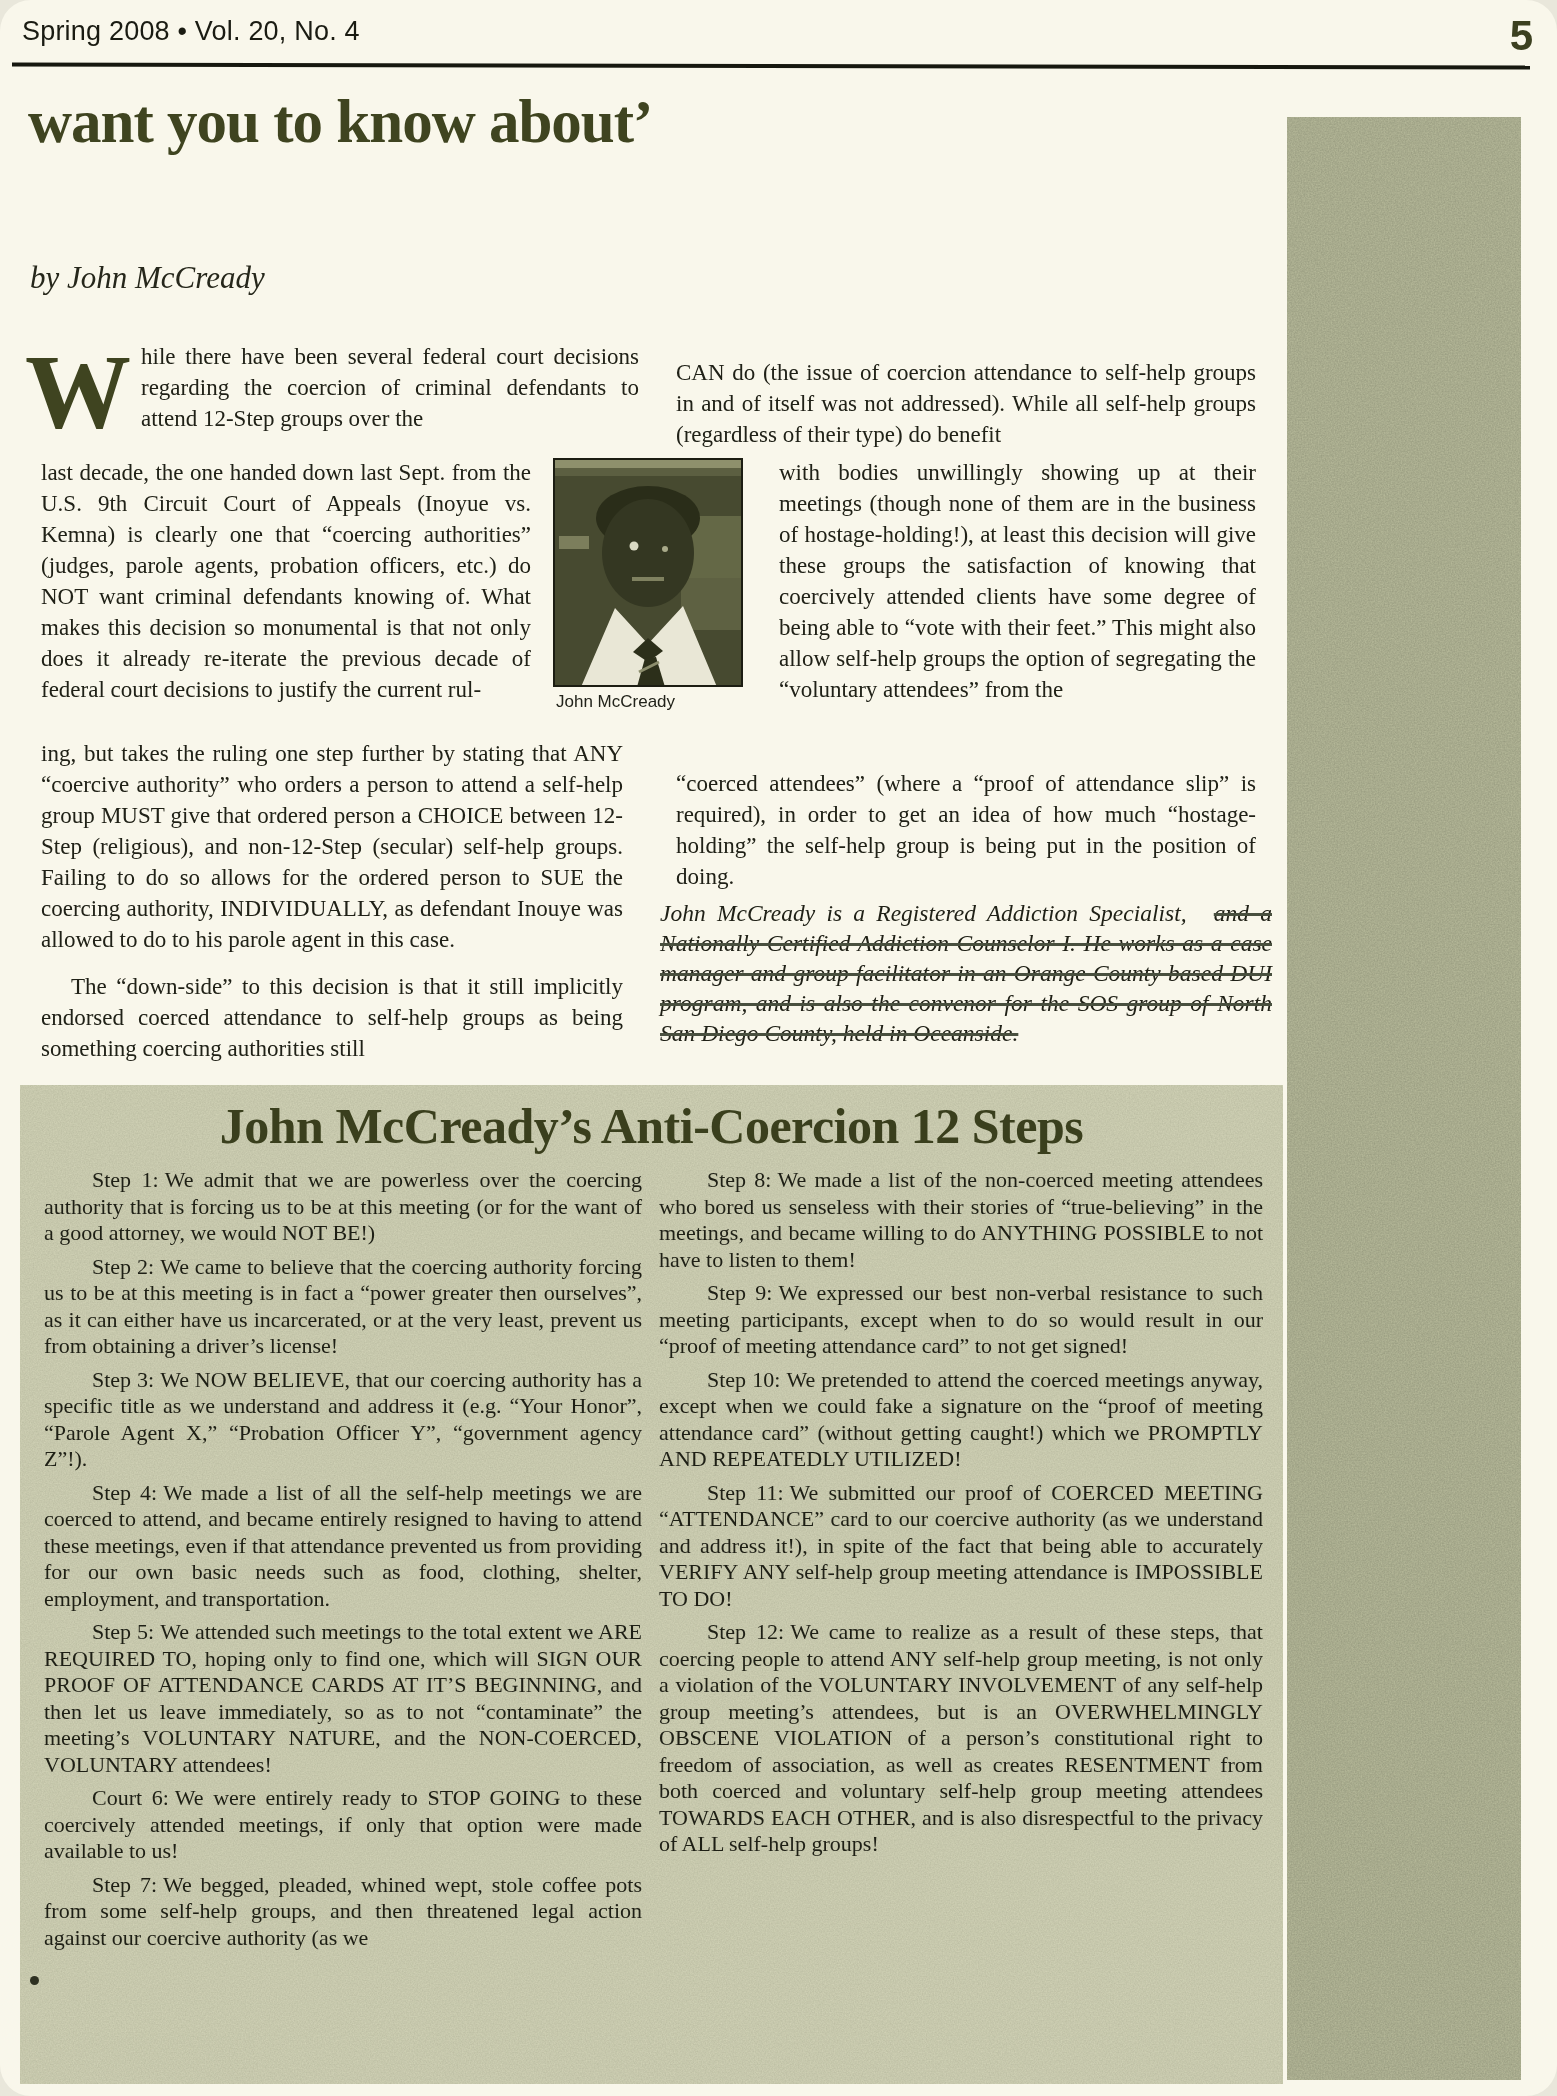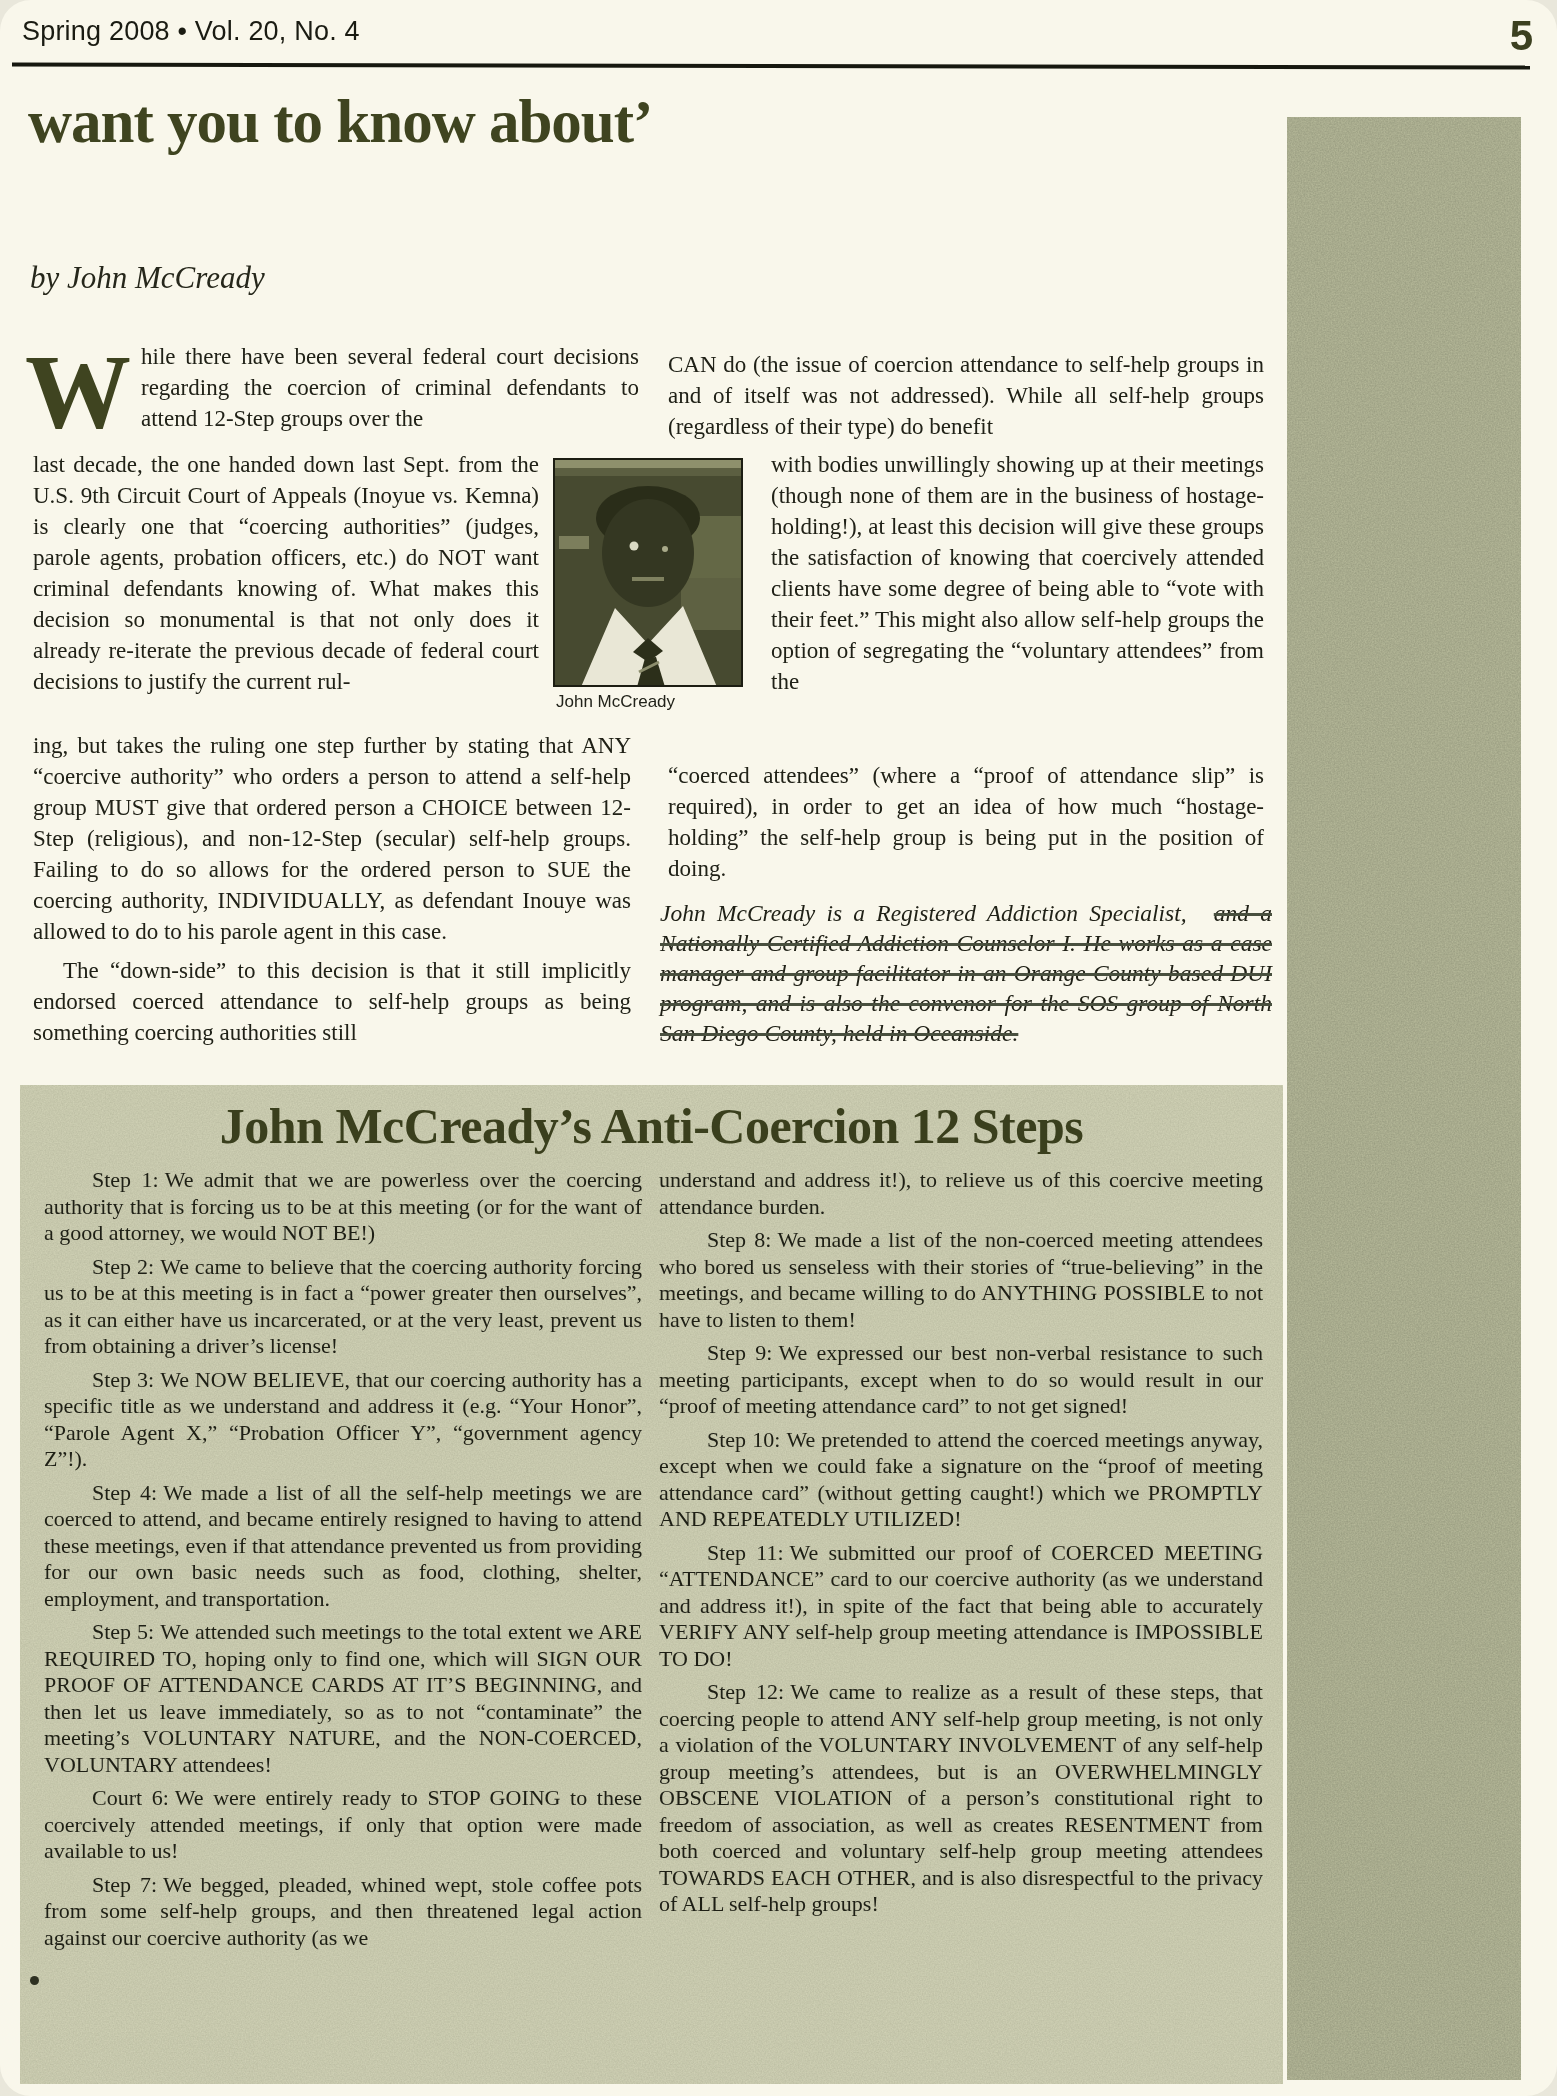--- a/index.html
+++ b/index.html
@@ -32,21 +32,21 @@
     font-size:61px; line-height:1.05; font-weight:bold;
     color:#3f4420; letter-spacing:-1px;
   }
   .title span { display:block; }
   .byline {
     position:absolute; left:30px; top:260px;
     font-size:31px; font-style:italic; color:#26271b;
   }
   
   .body-text { font-size:23px; line-height:31px; text-align:justify; color:#202117; }
-  .body-text p { margin:8px; }
+  .body-text p { margin:16px; }
   .colA { position:absolute; left:25px; top:341px; width:614px; }
   .dropcap {
     float:left; font-size:106px; line-height:86px; font-weight:bold;
     color:#3f4420; margin:8px 10px 0 0;
   }
   .colB { position:absolute; left:25px;  top:441px; width:522px; }
   .colC { position:absolute; left:25px;  top:722px; width:614px; }
   .colC .p2 { text-indent:30px; }
   .colRA { position:absolute; left:660px; top:341px; width:612px; }
   .colRB { position:absolute; left:763px; top:441px; width:509px; }
@@ -181,21 +181,20 @@
         <p class="step"><span class="step-label">Step 1:</span><span>We admit that we are powerless over the coercing authority that is forcing us to be at this meeting (or for the want of a good attorney, we would NOT BE!)</span></p>
         <p class="step"><span class="step-label">Step 2:</span><span>We came to believe that the coercing authority forcing us to be at this meeting is in fact a “power greater then ourselves”, as it can either have us incarcerated, or at the very least, prevent us from obtaining a driver’s license!</span></p>
         <p class="step"><span class="step-label">Step 3:</span><span>We NOW BELIEVE, that our coercing authority has a specific title as we understand and address it (e.g. “Your Honor”, “Parole Agent X,” “Probation Officer Y”, “government agency Z”!).</span></p>
         <p class="step"><span class="step-label">Step 4:</span><span>We made a list of all the self-help meetings we are coerced to attend, and became entirely resigned to having to attend these meetings, even if that attendance prevented us from providing for our own basic needs such as food, clothing, shelter, employment, and transportation.</span></p>
         <p class="step"><span class="step-label">Step 5:</span><span>We attended such meetings to the total extent we ARE REQUIRED TO, hoping only to find one, which will SIGN OUR PROOF OF ATTENDANCE CARDS AT IT’S BEGINNING, and then let us leave immediately, so as to not “contaminate” the meeting’s VOLUNTARY NATURE, and the NON-COERCED, VOLUNTARY attendees!</span></p>
         <p class="step"><span class="step-label">Court 6:</span><span>We were entirely ready to STOP GOING to these coercively attended meetings, if only that option were made available to us!</span></p>
         <p class="step"><span class="step-label">Step 7:</span><span>We begged, pleaded, whined wept, stole coffee pots from some self-help groups, and then threatened legal action against our coercive authority (as we</span></p>
       </div>
 
       <div class="steps-col-right">
-        <p class="step"><span>understand and address it!), to relieve us of this coercive meeting attendance burden.</span></p>
         <p class="step"><span class="step-label">Step 8:</span><span>We made a list of the non-coerced meeting attendees who bored us senseless with their stories of “true-believing” in the meetings, and became willing to do ANYTHING POSSIBLE to not have to listen to them!</span></p>
         <p class="step"><span class="step-label">Step 9:</span><span>We expressed our best non-verbal resistance to such meeting participants, except when to do so would result in our “proof of meeting attendance card” to not get signed!</span></p>
         <p class="step"><span class="step-label">Step 10:</span><span>We pretended to attend the coerced meetings anyway, except when we could fake a signature on the “proof of meeting attendance card” (without getting caught!) which we PROMPTLY AND REPEATEDLY UTILIZED!</span></p>
         <p class="step"><span class="step-label">Step 11:</span><span>We submitted our proof of COERCED MEETING “ATTENDANCE” card to our coercive authority (as we understand and address it!), in spite of the fact that being able to accurately VERIFY ANY self-help group meeting attendance is IMPOSSIBLE TO DO!</span></p>
         <p class="step"><span class="step-label">Step 12:</span><span>We came to realize as a result of these steps, that coercing people to attend ANY self-help group meeting, is not only a violation of the VOLUNTARY INVOLVEMENT of any self-help group meeting’s attendees, but is an OVERWHELMINGLY OBSCENE VIOLATION of a person’s constitutional right to freedom of association, as well as creates RESENTMENT from both coerced and voluntary self-help group meeting attendees TOWARDS EACH OTHER, and is also disrespectful to the privacy of ALL self-help groups!</span></p>
       </div>
     </div>
   </div>
 
   <div class="stray-dot"></div>

